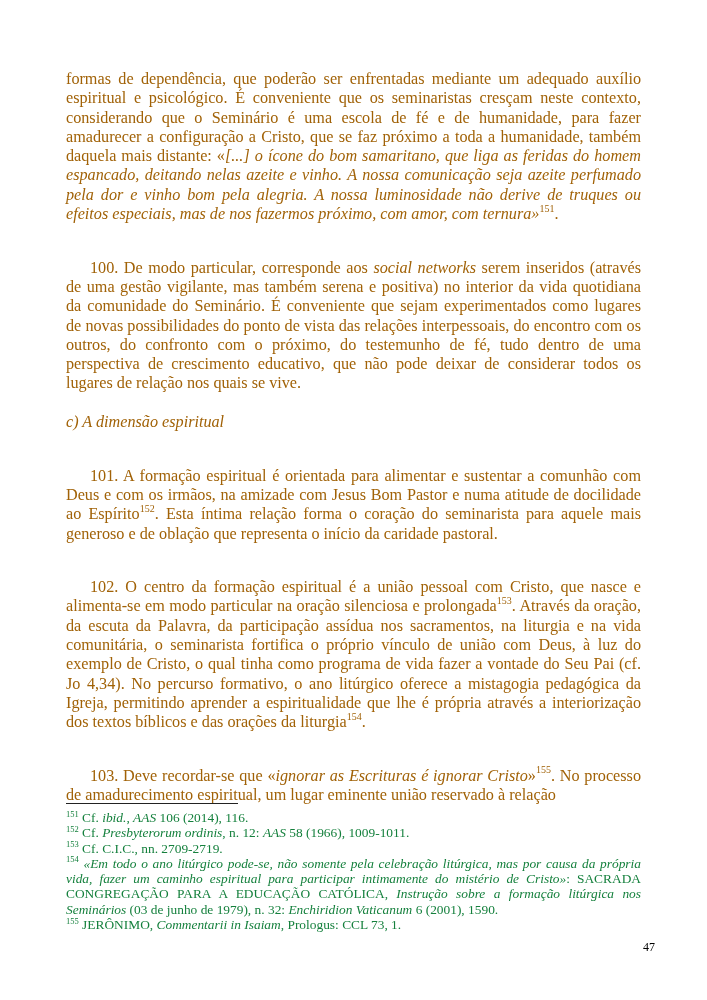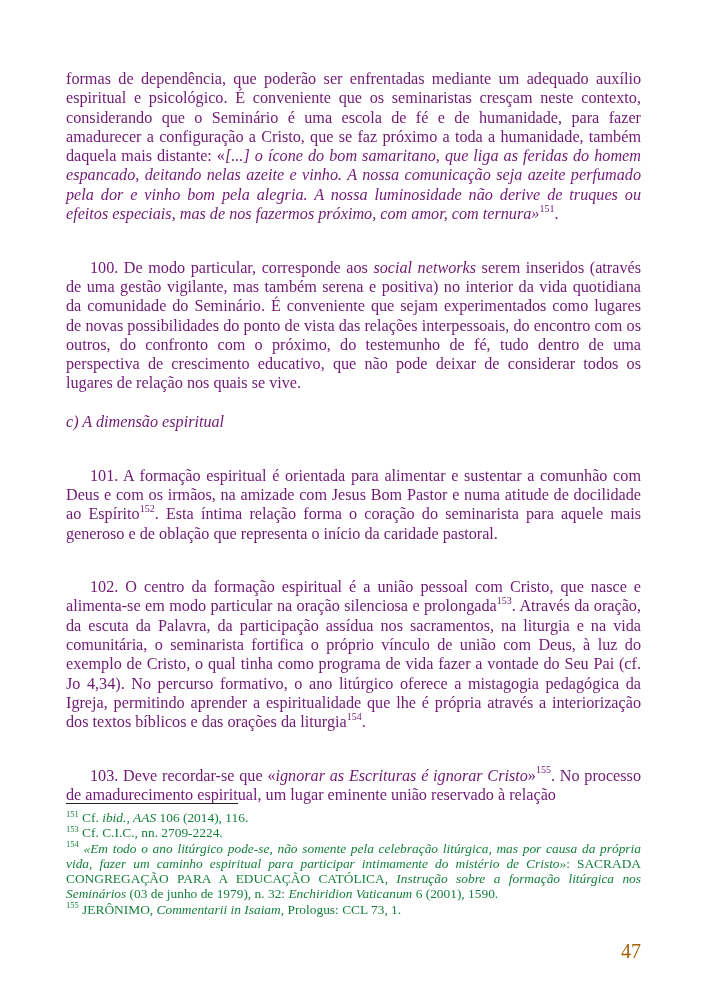--- a/index.html
+++ b/index.html
@@ -1,39 +1,39 @@
 <!DOCTYPE html>
 <html><head>
 <meta charset="utf-8">
 <style>
   html, body { margin: 0; padding: 0; background: #ffffff; }
   body { width: 707px; height: 1000px; position: relative; overflow: hidden; }
   .page {
     position: absolute; left: 66px; top: 70px; width: 575px;
     font-family: "Liberation Serif", "DejaVu Serif", serif;
-    color: #701a75; font-size: 16.2px; line-height: 19.3px;
+    color: #a16207; font-size: 16.2px; line-height: 19.3px;
   }
   p { margin: 0; text-align: justify; }
   .para { text-indent: 24px; margin-top: 15px; }
   .gap { height: 19.3px; }
   sup { font-size: 10px; line-height: 0; position: relative; top: -1px; vertical-align: super; }
   .heading { font-weight: normal; font-style: italic; }
   .rule {
     position: absolute; left: 66px; top: 803px; width: 172px; height: 1px; background: #222;
   }
   .footnotes {
     position: absolute; left: 66px; top: 810px; width: 575px;
     font-family: "Liberation Serif", "DejaVu Serif", serif;
     color: #15803d; font-size: 13.4px; line-height: 15.3px;
   }
   .footnotes p { text-align: justify; }
   .footnotes sup { font-size: 8.5px; top: 0; }
   .pagenum {
-    position: absolute; right: 66px; top: 940px;
-    font-family: "Liberation Serif", "DejaVu Serif", serif; font-size: 20px; color: #a16207;
+    position: absolute; right: 52px; top: 940px;
+    font-family: "Liberation Serif", "DejaVu Serif", serif; font-size: 12px; color: #000000;
   }
 </style>
 </head>
 <body>
 
 <div class="page">
   <p><span>formas de dependência, que poderão ser enfrentadas mediante um adequado auxílio espiritual e psicológico. É conveniente que os seminaristas cresçam neste contexto, considerando que o Seminário é uma escola de fé e de humanidade, para fazer amadurecer a configuração a Cristo, que se faz próximo a toda a humanidade, também daquela mais distante: «</span><i>[...] o ícone do bom samaritano, que liga as feridas do homem espancado, deitando nelas azeite e vinho. A nossa comunicação seja azeite perfumado pela dor e vinho bom pela alegria. A nossa luminosidade não derive de truques ou efeitos especiais, mas de nos fazermos próximo, com amor, com ternura</i><i>»</i><sup>151</sup><span>.</span></p>
   <div class="gap"></div>
   <p class="para"><span>100. De modo particular, corresponde aos </span><i>social networks</i><span> serem inseridos (através de uma gestão vigilante, mas também serena e positiva) no interior da vida quotidiana da comunidade do Seminário. É conveniente que sejam experimentados como lugares de novas possibilidades do ponto de vista das relações interpessoais, do encontro com os outros, do confronto com o próximo, do testemunho de fé, tudo dentro de uma perspectiva de crescimento educativo, que não pode deixar de considerar todos os lugares de relação nos quais se vive.</span></p>
   <div class="gap"></div>
@@ -43,18 +43,19 @@
   <div class="gap"></div>
   <p class="para"><span>102. O centro da formação espiritual é a união pessoal com Cristo, que nasce e alimenta-se em modo particular na oração silenciosa e prolongada</span><sup>153</sup><span>. Através da oração, da escuta da Palavra, da participação assídua nos sacramentos, na liturgia e na vida comunitária, o seminarista fortifica o próprio vínculo de união com Deus, à luz do exemplo de Cristo, o qual tinha como programa de vida fazer a vontade do Seu Pai (cf. Jo 4,34). No percurso formativo, o ano litúrgico oferece a mistagogia pedagógica da Igreja, permitindo aprender a espiritualidade que lhe é própria através a interiorização dos textos bíblicos e das orações da liturgia</span><sup>154</sup><span>.</span></p>
   <div class="gap"></div>
   <p class="para"><span>103. Deve recordar-se que «</span><i>ignorar as Escrituras é ignorar Cristo</i><span>»</span><sup>155</sup><span>. No processo de amadurecimento espiritual, um lugar eminente união reservado à relação</span></p>
 </div>
 
 <div class="rule"></div>
 
 <div class="footnotes">
   <p><sup>151</sup><span> Cf. </span><i>ibid.</i><span>, </span><i>AAS</i><span> 106 (2014), 116.</span></p>
-  <p><sup>153</sup><span> Cf. C.I.C., nn. 2709-2224.</span></p>
+  <p><sup>152</sup><span> Cf. </span><i>Presbyterorum ordinis</i><span>, n. 12: </span><i>AAS</i><span> 58 (1966), 1009-1011.</span></p>
+  <p><sup>153</sup><span> Cf. C.I.C., nn. 2709-2719.</span></p>
   <p><sup>154</sup><i> «Em todo o ano litúrgico pode-se, não somente pela celebração litúrgica, mas por causa da própria vida, fazer um caminho espiritual para participar intimamente do mistério de Cristo»</i><span>: SACRADA CONGREGAÇÃO PARA A EDUCAÇÃO CATÓLICA, </span><i>Instrução sobre a formação litúrgica nos Seminários</i><span> (03 de junho de 1979), n. 32: </span><i>Enchiridion Vaticanum</i><span> 6 (2001), 1590.</span></p>
   <p><sup>155</sup><span> JERÔNIMO, </span><i>Commentarii in Isaiam</i><span>, Prologus: CCL 73, 1.</span></p>
 </div>
 
 <div class="pagenum">47</div>
 
 </body></html>

